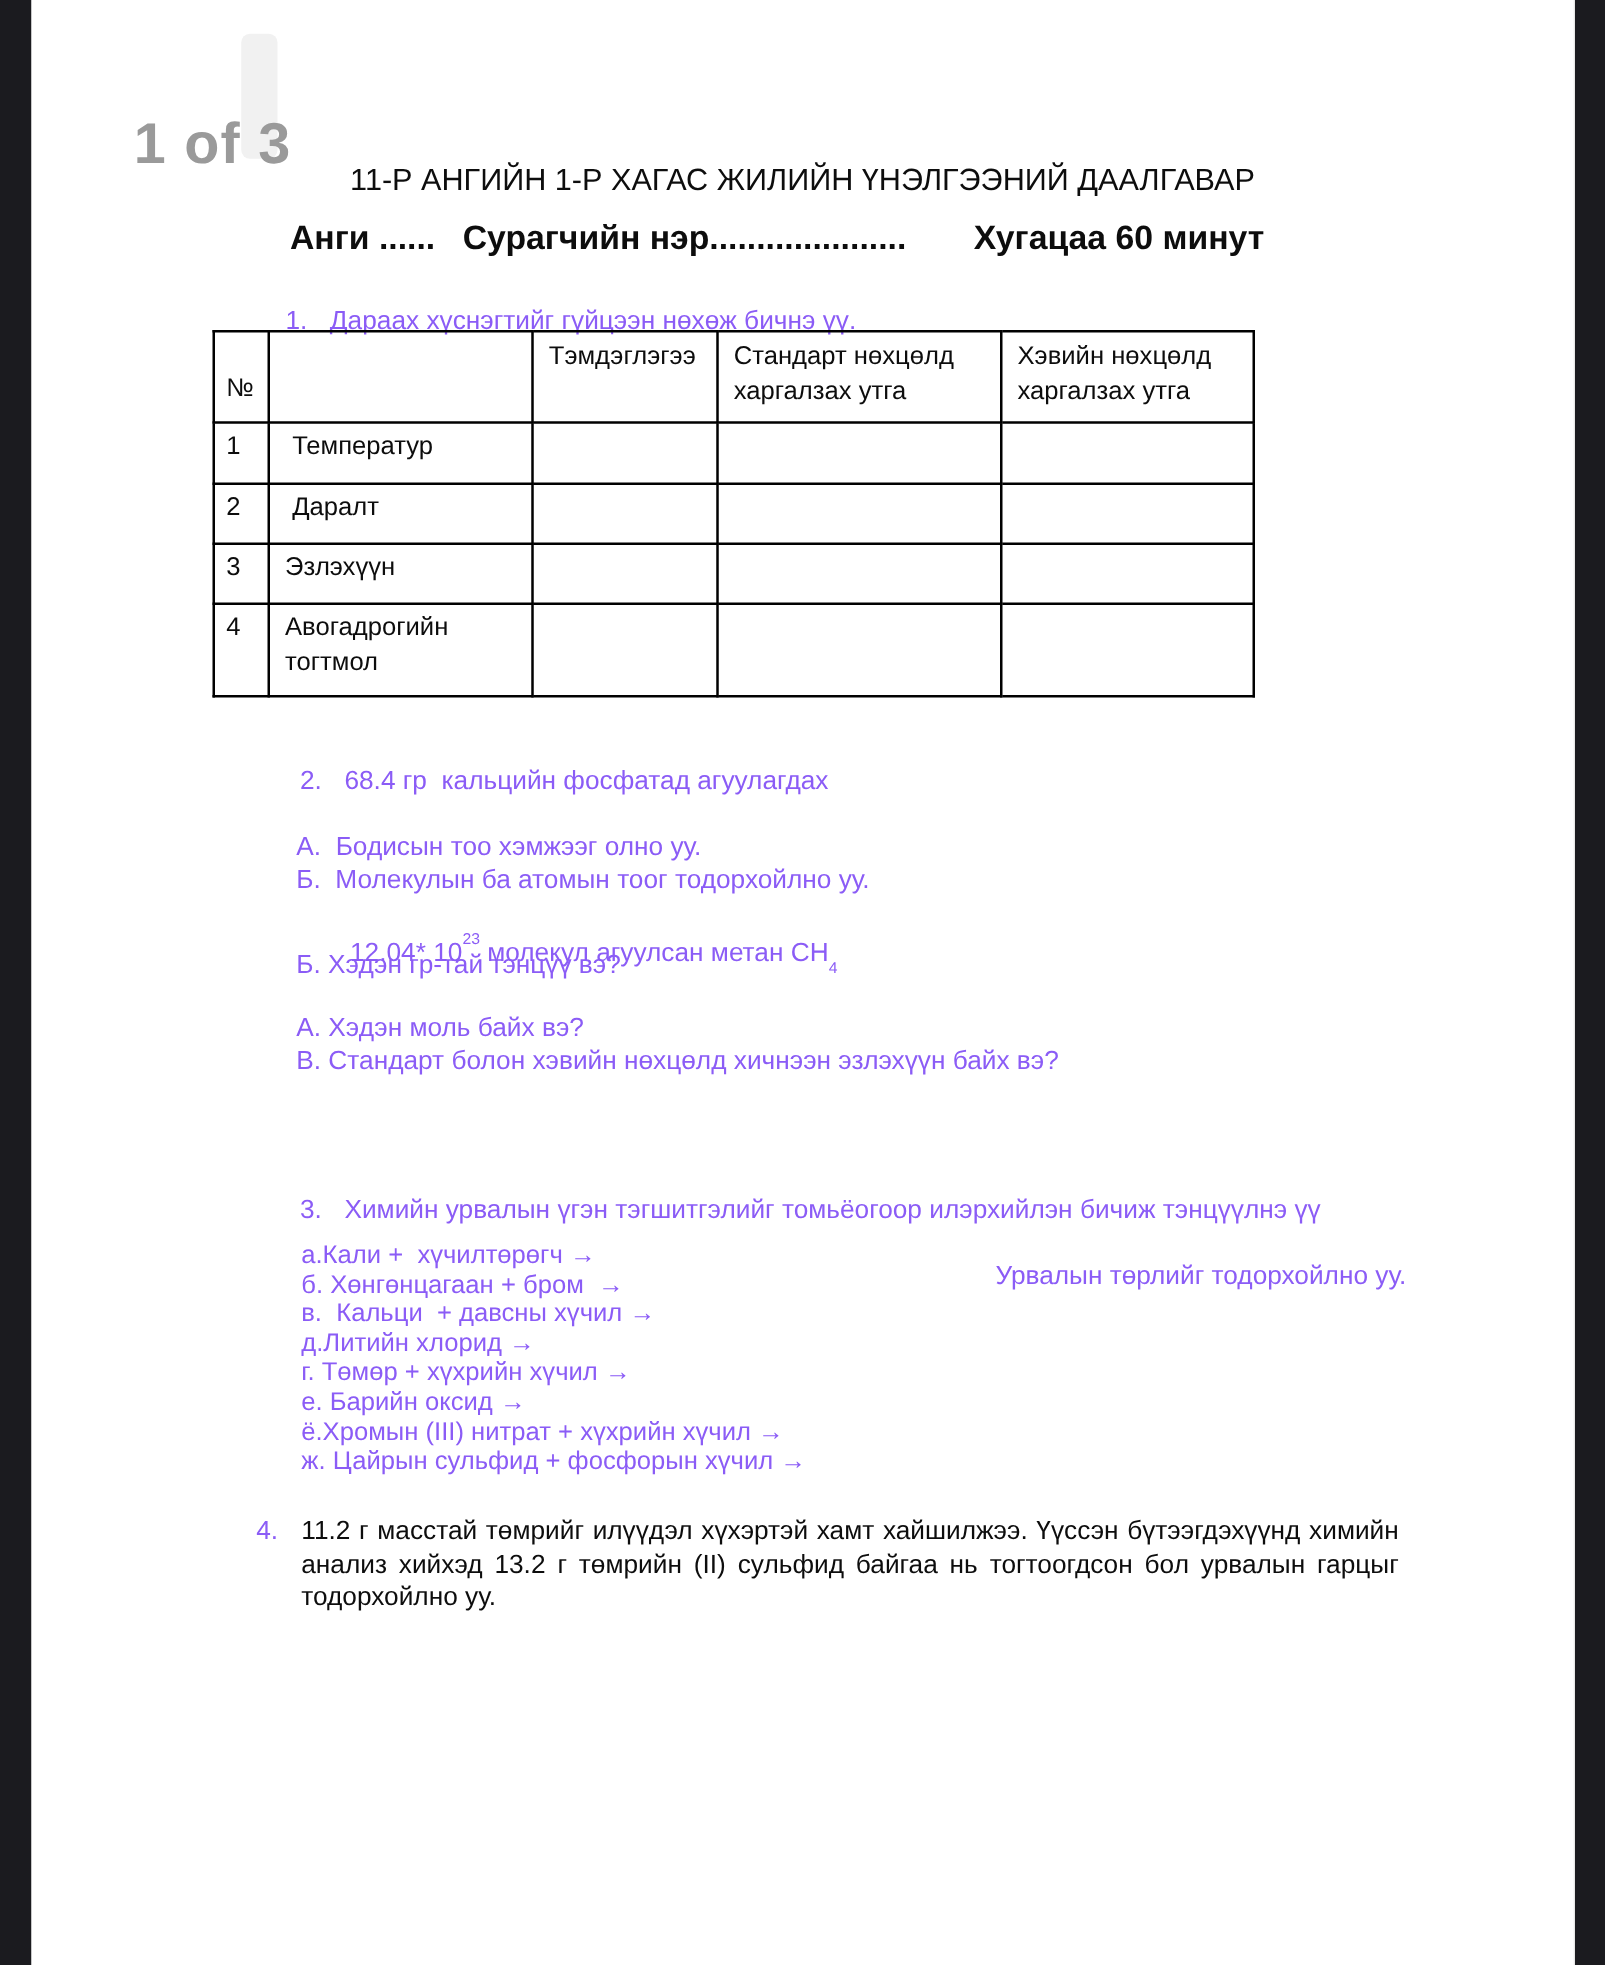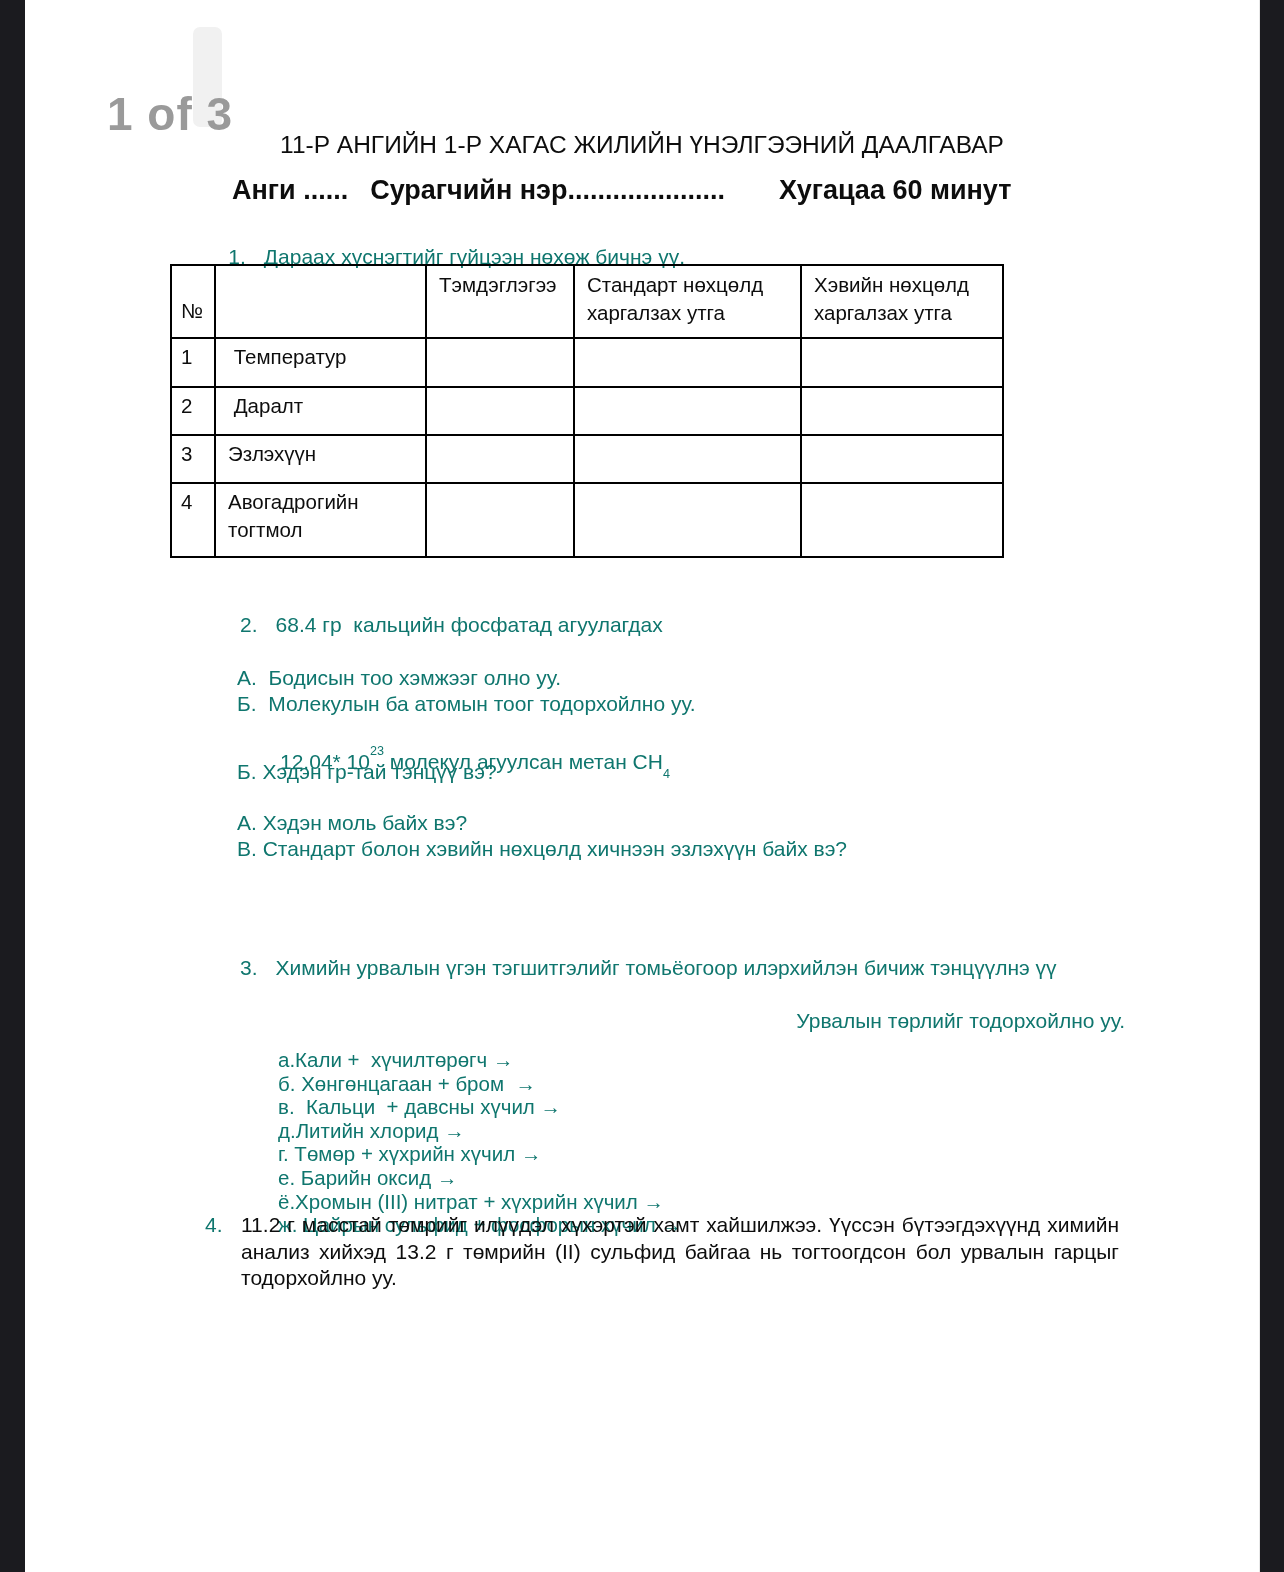--- a/index.html
+++ b/index.html
@@ -38,21 +38,21 @@
   .meta {
     left:207px; top:175px;
     display:flex; align-items:baseline;
     font-size:27px; font-weight:700; color:#0d0d0d;
     white-space:pre-wrap;
   }
   .meta .m2 { margin-left:22px; }
   .meta .m3 { margin-left:54px; }
   .line {
     white-space:pre-wrap;
-    font-size:21px; line-height:26.5px; color:#0f766e;
+    font-size:21px; line-height:26.5px; color:#8b5cf6;
   }
   .qnum { display:inline-block; margin-right:18px; }
   .qblock { left:0; top:0; width:1100px; }
   .ind1 { padding-left:180px; }
   .ind2 { padding-left:212px; }
   .ind3 { padding-left:220px; }
   .reaction-list .line { padding-left:216px; font-size:20.5px; line-height:23.6px; }
   table.props {
     position:absolute; left:145px; top:264px;
     border-collapse:collapse; table-layout:fixed;
@@ -167,21 +167,21 @@
 
   <div class="abs line ind2" style="top:836px; left:0; width:1100px;">В. Стандарт болон хэвийн нөхцөлд хичнээн эзлэхүүн байх вэ?</div>
 
   <div class="abs qblock" style="top:928px;">
     <div class="line ind1">
       <span class="qnum">3.</span><span>Химийн урвалын үгэн тэгшитгэлийг томьёогоор илэрхийлэн бичиж тэнцүүлнэ үү</span>
     </div>
     <div class="line" style="padding-left:222px;text-align:right;">Урвалын төрлийг тодорхойлно уу.</div>
   </div>
 
-  <div class="abs qblock reaction-list" style="top:1048px;margin-left:37px;">
+  <div class="abs qblock reaction-list" style="top:992px;">
     <div class="line">а.Кали +  хүчилтөрөгч →</div>
     <div class="line">б. Хөнгөнцагаан + бром  →</div>
     <div class="line">в.  Кальци  + давсны хүчил →</div>
     <div class="line">д.Литийн хлорид →</div>
     <div class="line">г. Төмөр + хүхрийн хүчил →</div>
     <div class="line">е. Барийн оксид →</div>
     <div class="line">ё.Хромын (III) нитрат + хүхрийн хүчил →</div>
     <div class="line">ж. Цайрын сульфид + фосфорын хүчил →</div>
   </div>
 

